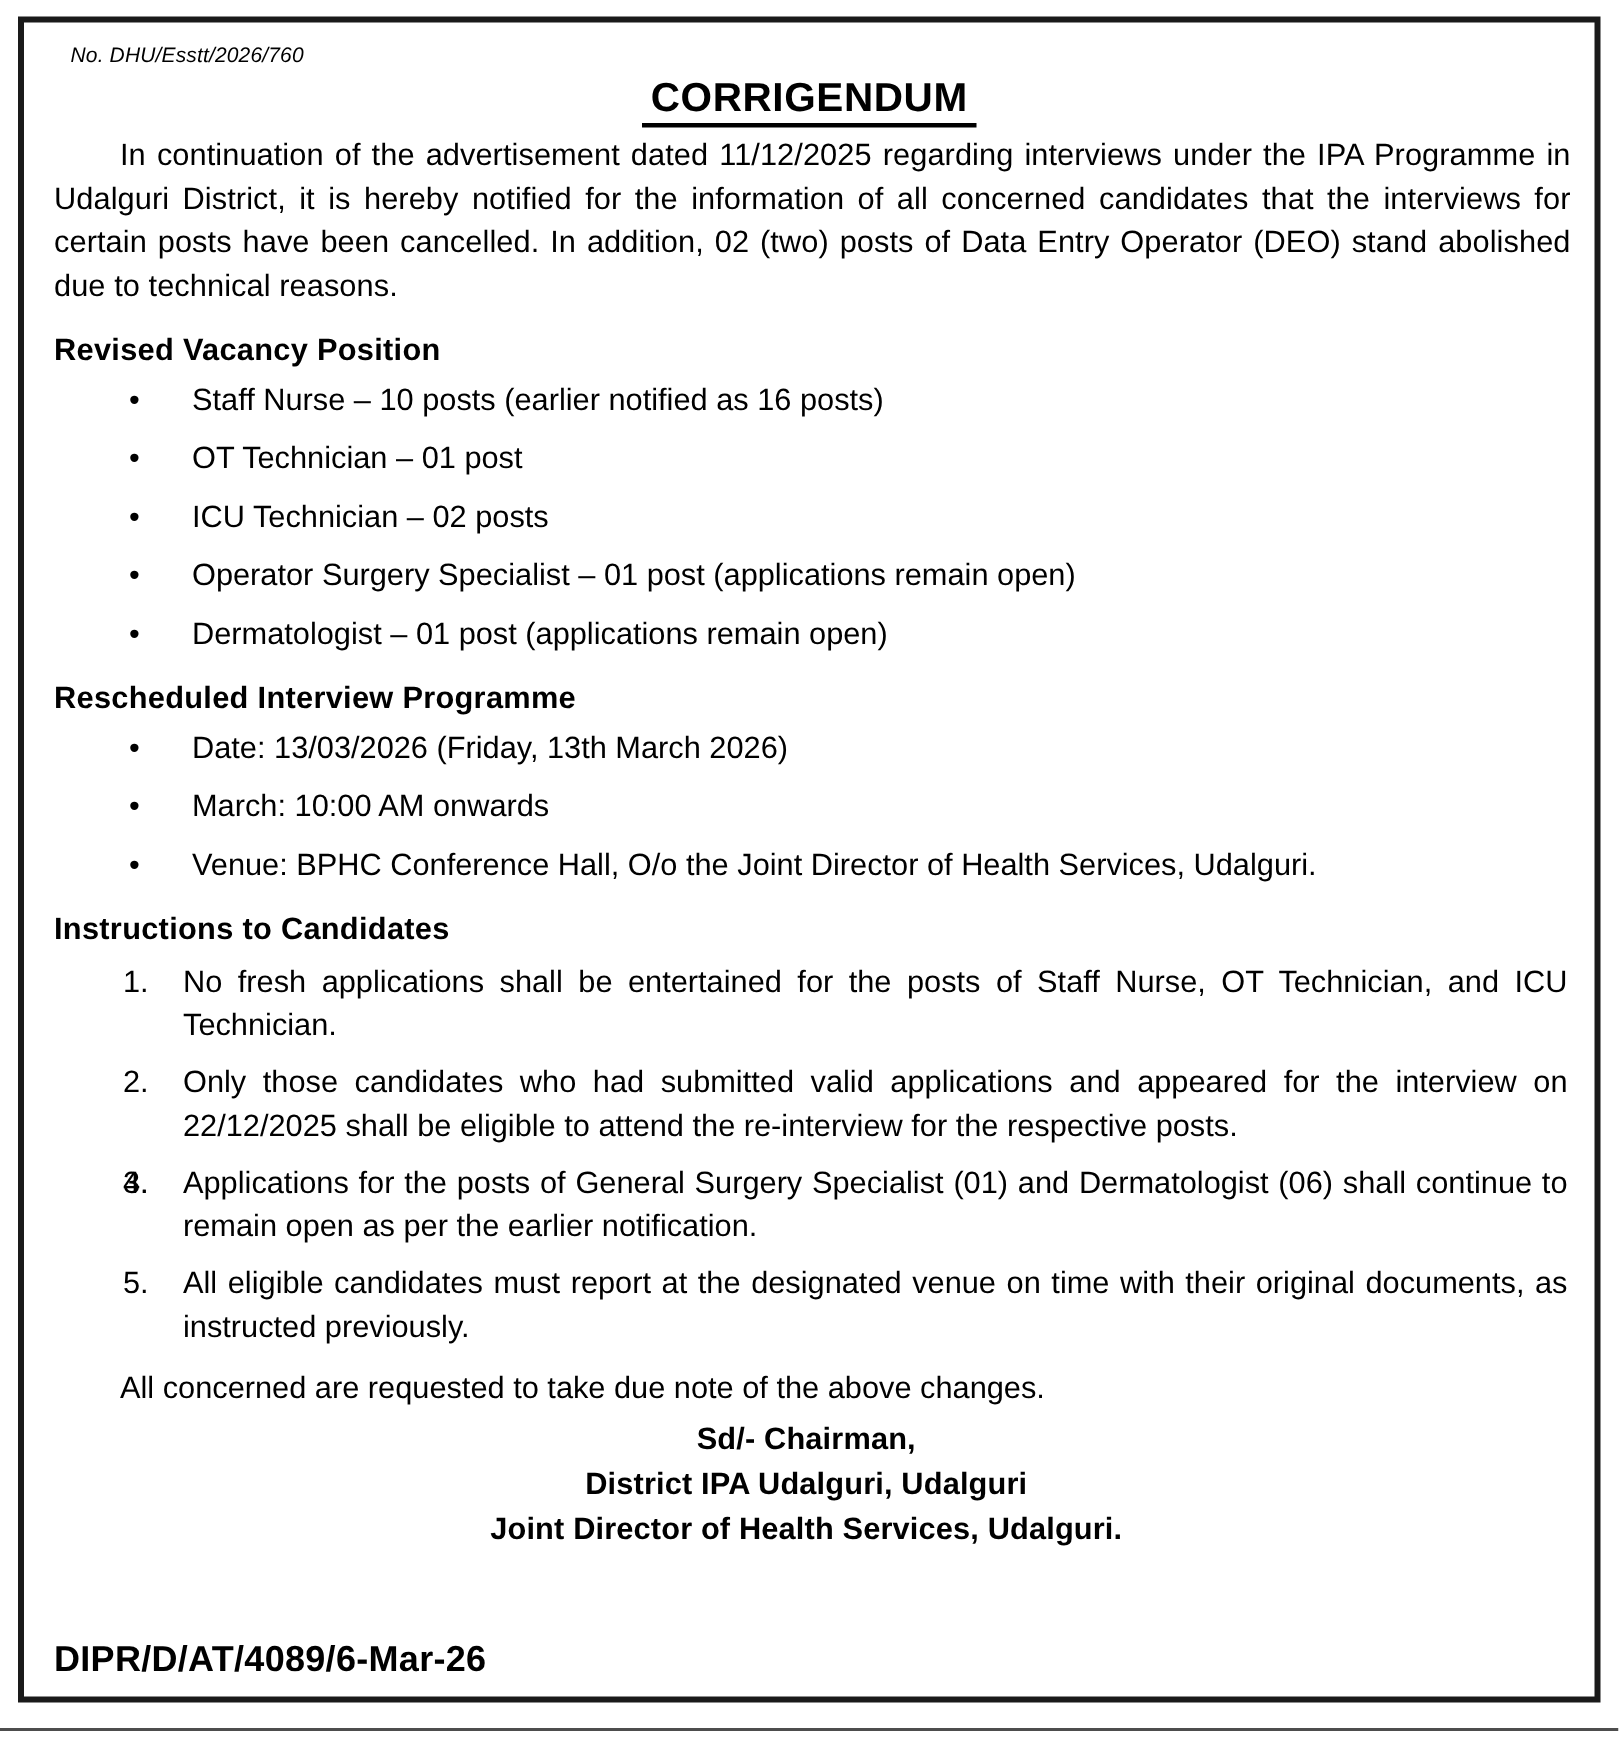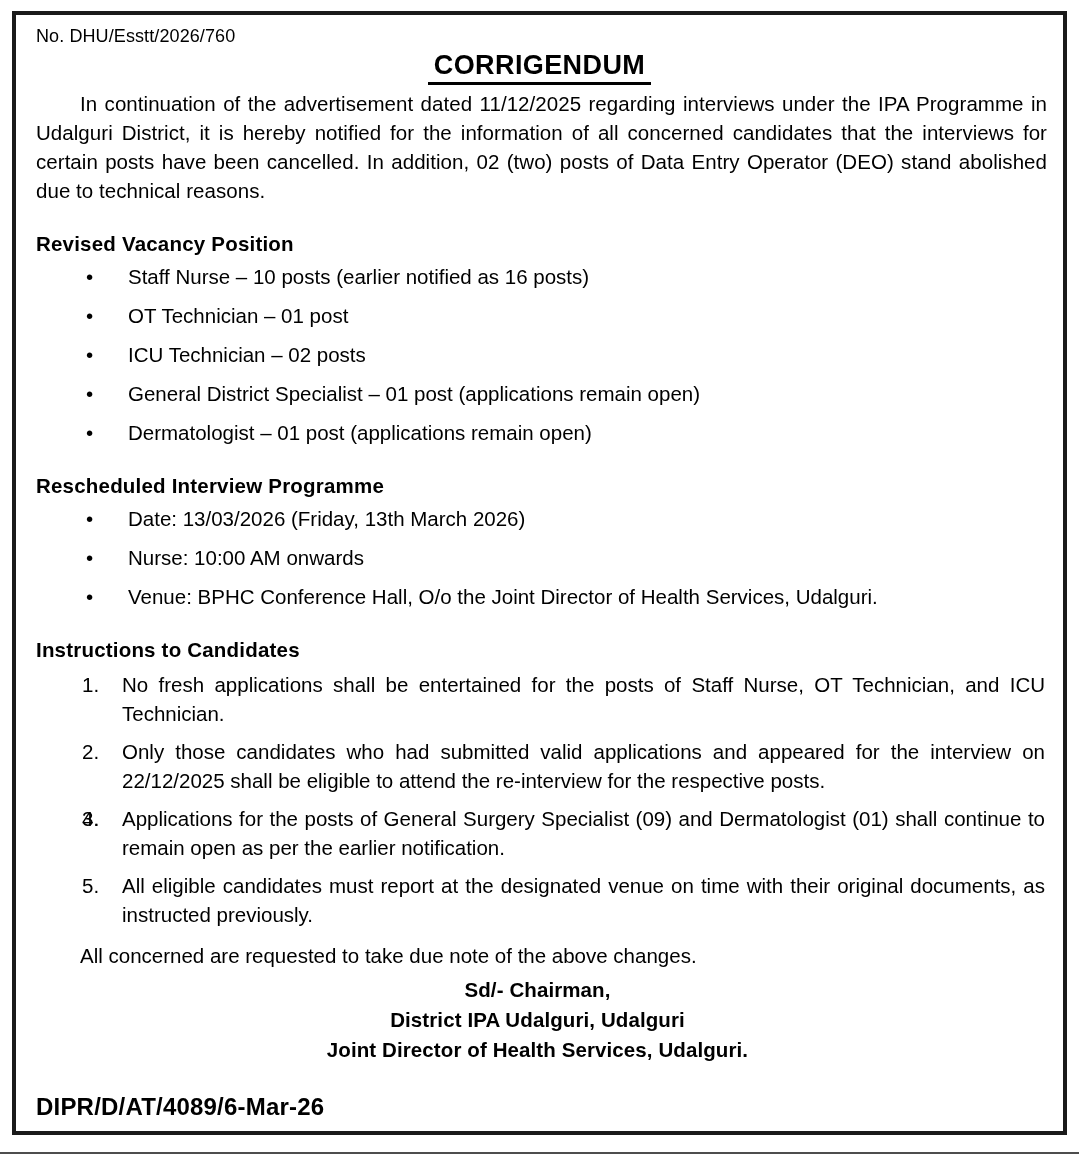--- a/index.html
+++ b/index.html
@@ -40,24 +40,25 @@
     position: absolute;
     left: 0;
     top: 1152px;
     width: 1079px;
     height: 2px;
     background: #4d4d4d;
   }
 
   
   .ref-no {
-    font-size: 18px;
+    font-size: 14px;
     line-height: 26px;
     letter-spacing: 0.1px;
-    margin: 2px 0 0 6px;
+    margin: 2px 0 0 17px;
+    font-style: italic;
   }
 
   .doc-title {
     text-align: center;
     font-size: 27px;
     font-weight: bold;
     letter-spacing: 0.4px;
     margin: 1px 0 0 0;
     padding: 0;
   }
@@ -74,21 +75,21 @@
     margin: 8px 0 0 0;
     padding: 0 2px 0 6px;
     text-indent: 44px;
     letter-spacing: 0.05px;
   }
 
   h2.section-head {
     font-size: 20.5px;
     line-height: 27px;
     font-weight: bold;
-    margin: 25px 0 0 0;
+    margin: 15px 0 0 0;
     padding: 0 0 0 6px;
     letter-spacing: 0.2px;
   }
 
   
   ul.bullet-list {
     list-style: none;
     margin: 6px 0 0 0;
     padding: 0;
   }
@@ -185,55 +186,55 @@
       <li>
         <span class="bullet-dot">•</span><span class="b">Staff Nurse</span><span class="b"> – </span><span>10 posts (earlier notified as 16 posts)</span>
       </li>
       <li>
         <span class="bullet-dot">•</span><span class="b">OT Technician</span><span class="b"> – </span><span>01 post</span>
       </li>
       <li>
         <span class="bullet-dot">•</span><span class="b">ICU Technician</span><span class="b"> – </span><span>02 posts</span>
       </li>
       <li>
-        <span class="bullet-dot">•</span><span class="b">General District Specialist</span><span class="b"> – </span><span>01 post (applications remain open)</span>
+        <span class="bullet-dot">•</span><span class="b">Operator Surgery Specialist</span><span class="b"> – </span><span>01 post (applications remain open)</span>
       </li>
       <li>
         <span class="bullet-dot">•</span><span class="b">Dermatologist</span><span class="b"> – </span><span>01 post (applications remain open)</span>
       </li>
     </ul>
 
     <h2 class="section-head">Rescheduled Interview Programme</h2>
 
     <ul class="bullet-list">
       <li>
         <span class="bullet-dot">•</span><span class="b">Date:</span><span> 13/03/2026 (Friday, 13th March 2026)</span>
       </li>
       <li>
-        <span class="bullet-dot">•</span><span class="b">Nurse:</span><span> 10:00 AM onwards</span>
+        <span class="bullet-dot">•</span><span class="b">March:</span><span> 10:00 AM onwards</span>
       </li>
       <li>
         <span class="bullet-dot">•</span><span class="b">Venue:</span><span> BPHC Conference Hall, O/o the Joint Director of Health Services, Udalguri.</span>
       </li>
     </ul>
 
     <h2 class="section-head">Instructions to Candidates</h2>
 
     <ol class="num-list">
       <li>
         <span class="num-marker">1.</span><span>No fresh applications shall be entertained for the posts of Staff Nurse, OT Technician, and ICU Technician.</span><span class="b"></span><span></span>
       </li>
       <li>
         <span class="num-marker">2.</span><span>Only those candidates who had submitted valid applications and appeared for the interview on </span><span class="b">22/12/2025</span><span> shall be eligible to attend the re-interview for the respective posts.</span>
       </li>
       <li>
         <span class="num-marker">3.</span><span class="b"></span><span></span>
       </li>
       <li>
-        <span class="num-marker">4.</span><span>Applications for the posts of </span><span class="b">General Surgery Specialist (09) and Dermatologist (01)</span><span> shall continue to remain open as per the earlier notification.</span>
+        <span class="num-marker">4.</span><span>Applications for the posts of </span><span class="b">General Surgery Specialist (01) and Dermatologist (06)</span><span> shall continue to remain open as per the earlier notification.</span>
       </li>
       <li>
         <span class="num-marker">5.</span><span>All eligible candidates must report at the designated venue on time with their original documents, as instructed previously.</span><span class="b"></span><span></span>
       </li>
     </ol>
 
     <p class="closing-para">All concerned are requested to take due note of the above changes.</p>
 
     <div class="signature-block">
       <div class="sig-line">Sd/- Chairman,</div>

